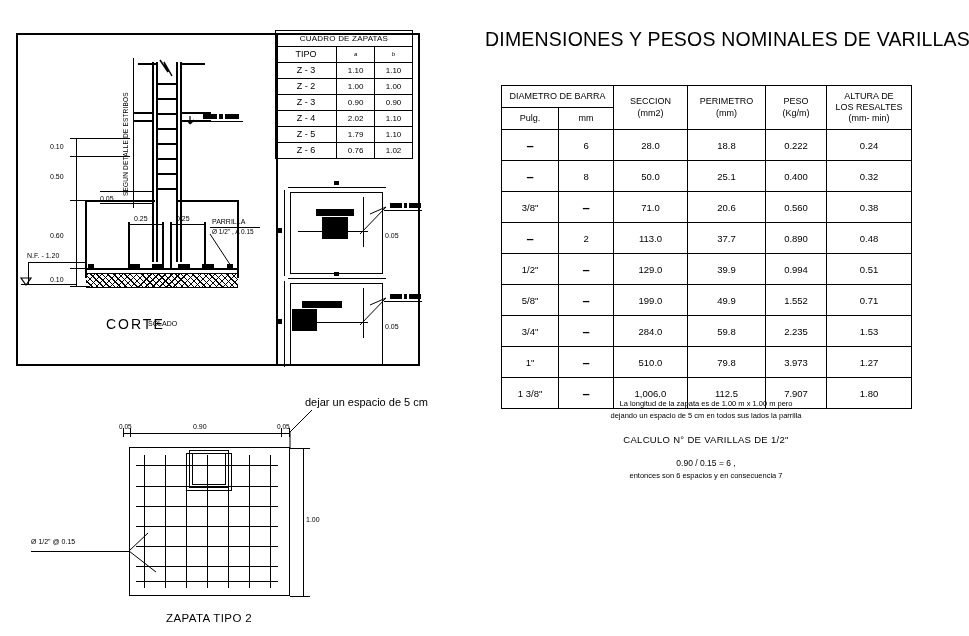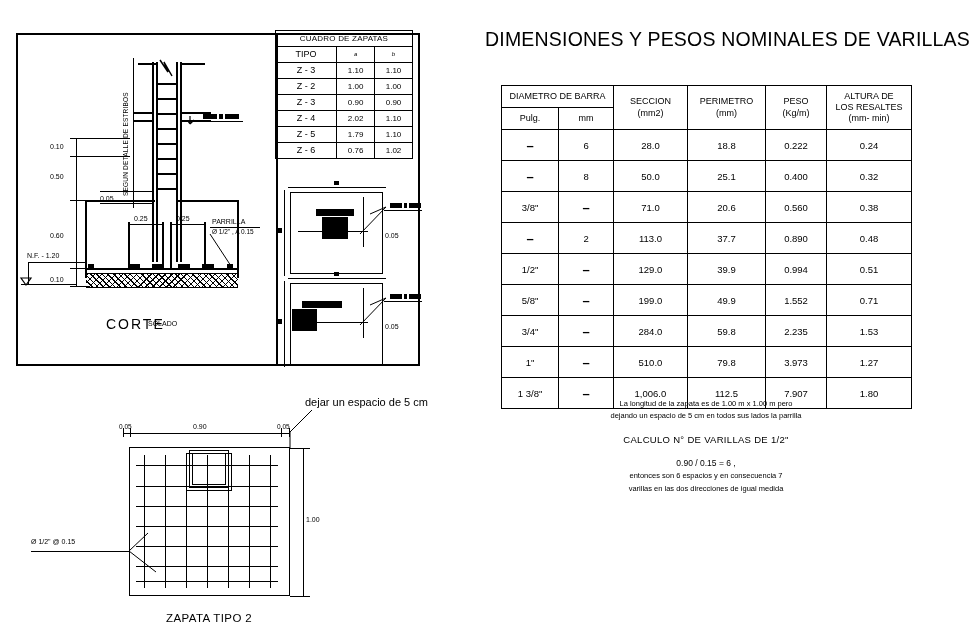--- a/index.html
+++ b/index.html
@@ -403,21 +403,20 @@
   </table>
 
 <div id="note">
   <div>La longitud de la zapata es de 1.00 m x 1.00 m pero</div>
   <div>dejando un espacio de 5 cm en todos sus lados la parrilla</div>
   <span class="gap"></span>
   <div class="calc">CALCULO   N° DE  VARILLAS DE 1/2"</div>
   <span class="gap"></span>
   <div class="big">0.90 / 0.15 = 6 ,</div>
   <div>entonces son 6 espacios y en consecuencia 7</div>
-  <div>varillas en las dos direcciones de igual medida</div>
   <span class="gap"></span>
 </div>
 
 <div>
 
   <div id="espacio-note">dejar un espacio de 5 cm</div>
   <svg class="abs" style="left:268px;top:408px;" width="48" height="46">
     <line x1="44" y1="2" x2="22" y2="24" stroke="#000" stroke-width="1"></line>
     <line x1="22" y1="24" x2="22" y2="40" stroke="#000" stroke-width="1"></line>
   </svg>

